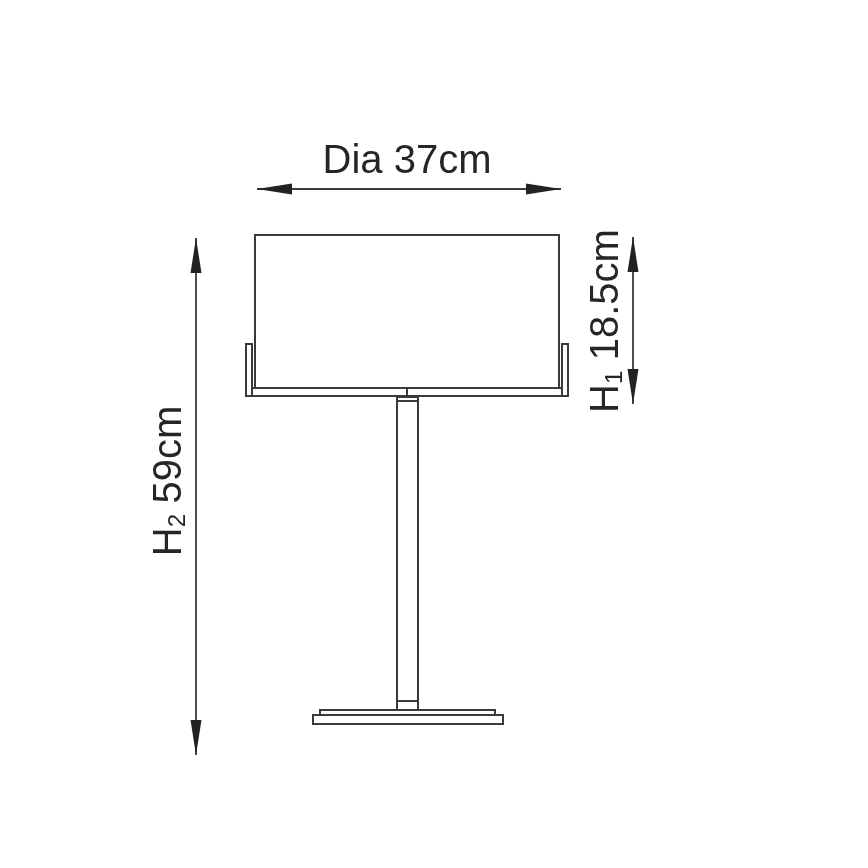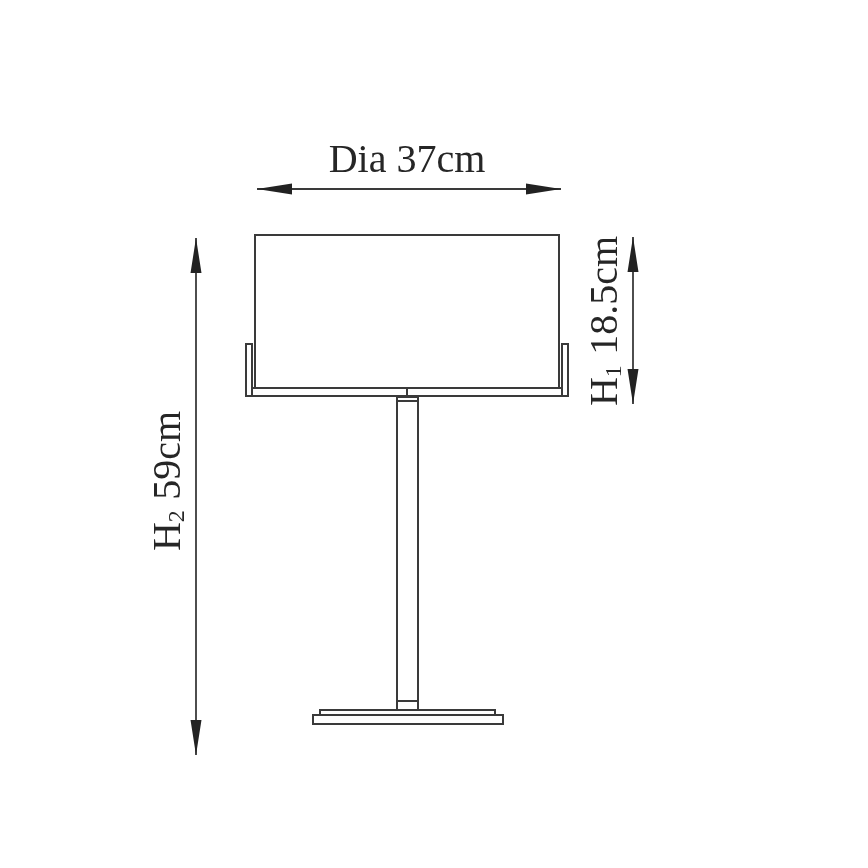--- a/index.html
+++ b/index.html
@@ -7,21 +7,21 @@
     --arrow:#222222;
     --text:#262626;
     --bg:#ffffff;
   }
   html,body{margin:0;padding:0;background:var(--bg);}
   .canvas{
     position:relative;
     width:868px;height:788px;
     background:var(--bg);
     overflow:hidden;
-    font-family:Liberation Serif, serif;
+    font-family:Liberation Sans, sans-serif;
   }
   
   .part{
     position:absolute;
     box-sizing:border-box;
     border:2px solid var(--line);
     background:var(--bg);
   }
   .shade      {left:254px; top:234px; width:306px; height:155px;}
   .rail       {left:245px; top:387px; width:324px; height:10px;}

